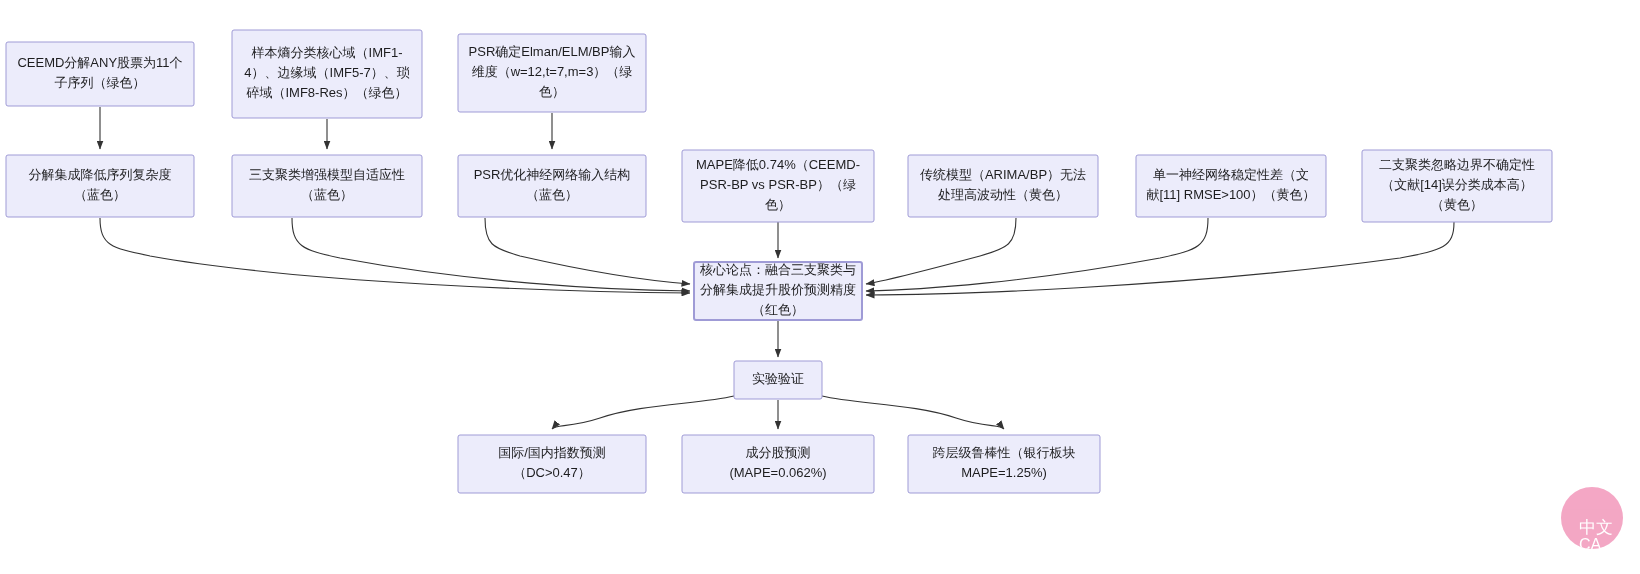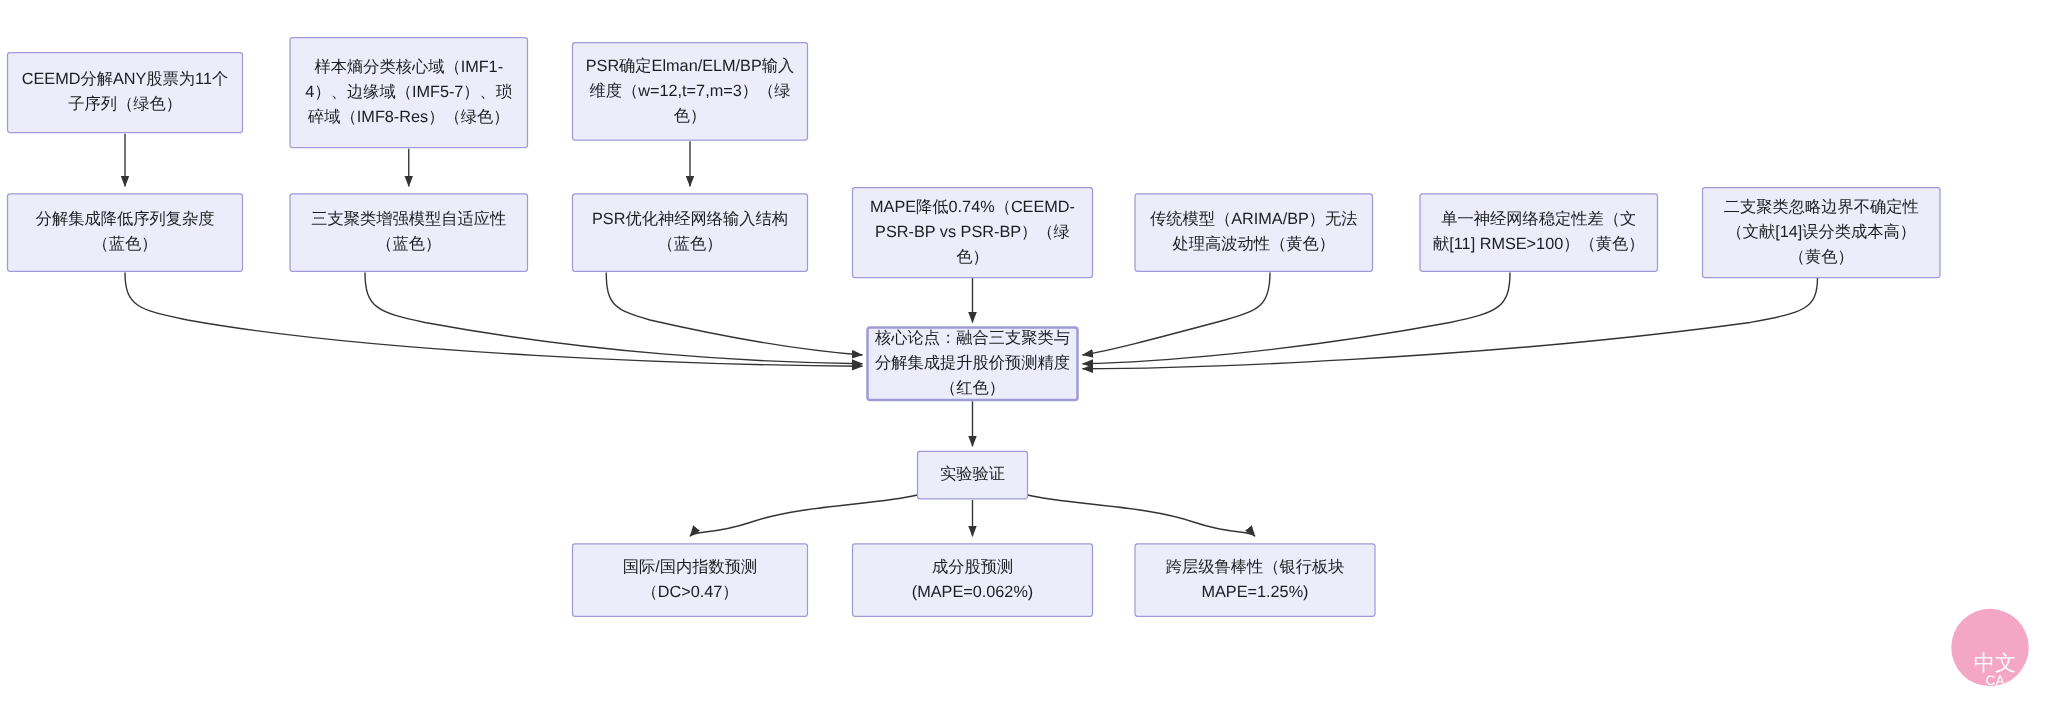--- a/index.html
+++ b/index.html
@@ -58,27 +58,27 @@
     justify-content: center;
     color: #ffffff;
     font-size: 17px;
     font-family: "Liberation Sans", "DejaVu Sans", sans-serif;
     line-height: 1.0;
     letter-spacing: 0px;
     overflow: hidden;
     opacity: 0.92;
   }
   .wm-inner {
-    text-align: center;
+    text-align: left;
     transform: translate(4px, 2px);
     margin-top: 32px;
   }
   .wm-sub {
     display: block;
-    font-size: 11px;
+    font-size: 16px;
     margin-top: 1px;
   }
 </style>
 </head>
 <body>
 
 <div id="stage">
   <svg id="flow-svg" viewBox="0 0 1640 574" xmlns="http://www.w3.org/2000/svg">
     <defs>
       <marker id="arrowhead" markerWidth="9" markerHeight="7" refX="8.5" refY="3.5" orient="auto" markerUnits="userSpaceOnUse">

